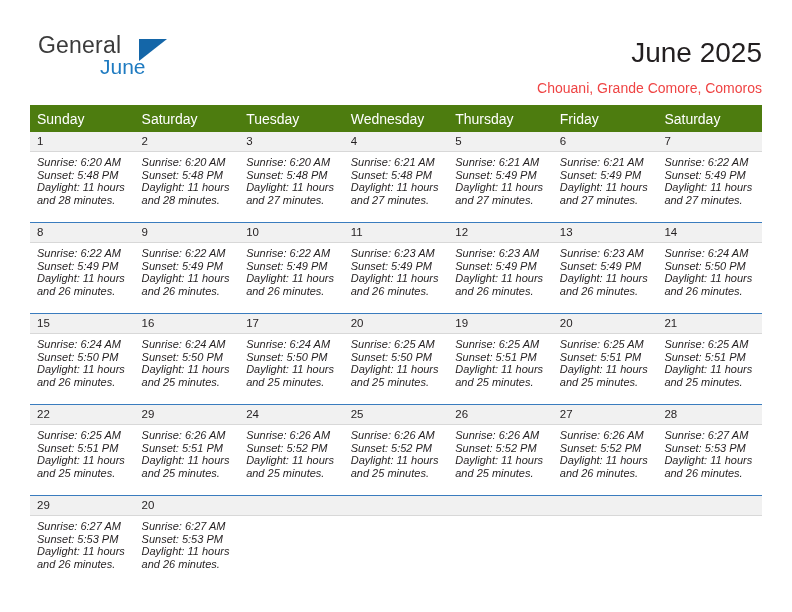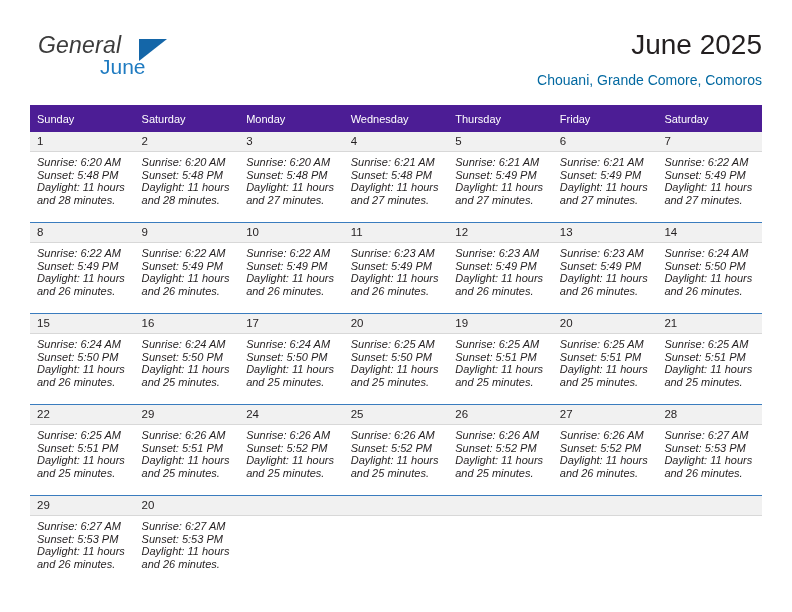--- a/index.html
+++ b/index.html
@@ -37,21 +37,20 @@
     height: 56px;
   }
   .logo-general {
     position: absolute;
     left: 0;
     top: 0;
     font-size: 23px;
     letter-spacing: .2px;
     color: #3b3b3b;
     font-family: "Liberation Sans", sans-serif;
-    font-style: italic;
   }
   .logo-blue {
     position: absolute;
     left: 62px;
     top: 23px;
     font-size: 21px;
     color: #1f7bc1;
     font-family: "Liberation Sans", sans-serif;
   }
   .logo-sail {
@@ -60,53 +59,53 @@
     top: 7px;
     width: 0;
     height: 0;
     border-left: 28px solid #1466a8;
     border-bottom: 22px solid transparent;
   }
 
   .title-block {
     position: absolute;
     right: 0;
-    top: 0;
+    top: 8px;
     text-align: right;
   }
   .cal-title {
     font-size: 28px;
     font-weight: normal;
     color: #231f20;
     line-height: 34px;
     white-space: nowrap;
   }
   .cal-subtitle {
     font-size: 14px;
-    color: #0369a1;
+    color: #ef4444;
     line-height: 20px;
     margin-top: 8px;
     white-space: nowrap;
   }
 
   
   .calendar {
     position: absolute;
     left: 30px;
     top: 105px;
     width: 732px;
     border-collapse: collapse;
     table-layout: fixed;
   }
   .calendar col { width: 104.57px; }
 
   thead th {
-    background: #4c1d95;
+    background: #4d7c0f;
     color: #ffffff;
-    font-size: 11px;
+    font-size: 14px;
     font-weight: normal;
     text-align: left;
     padding: 5px 0 5px 7px;
     height: 17px;
     border: none;
   }
 
   tbody tr.week-row > td {
     vertical-align: top;
     padding: 0;
@@ -166,21 +165,21 @@
         <col>
         <col>
         <col>
         <col>
         <col>
     </colgroup>
     <thead>
       <tr>
         <th>Sunday</th>
         <th>Saturday</th>
-        <th>Monday</th>
+        <th>Tuesday</th>
         <th>Wednesday</th>
         <th>Thursday</th>
         <th>Friday</th>
         <th>Saturday</th>
       </tr>
     </thead>
     <tbody>
 
       <tr class="week-row">
         <td>

